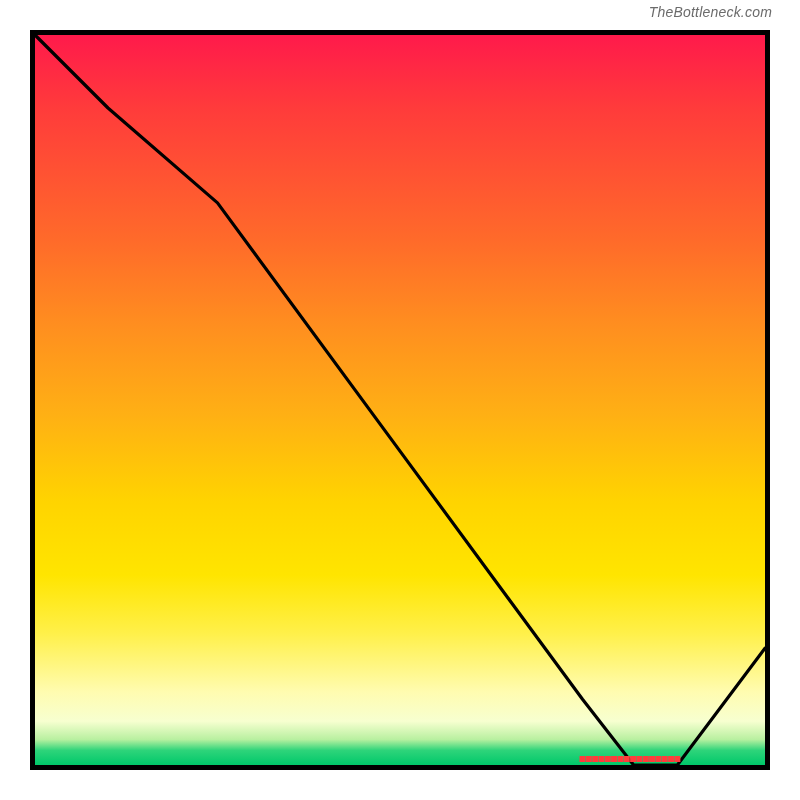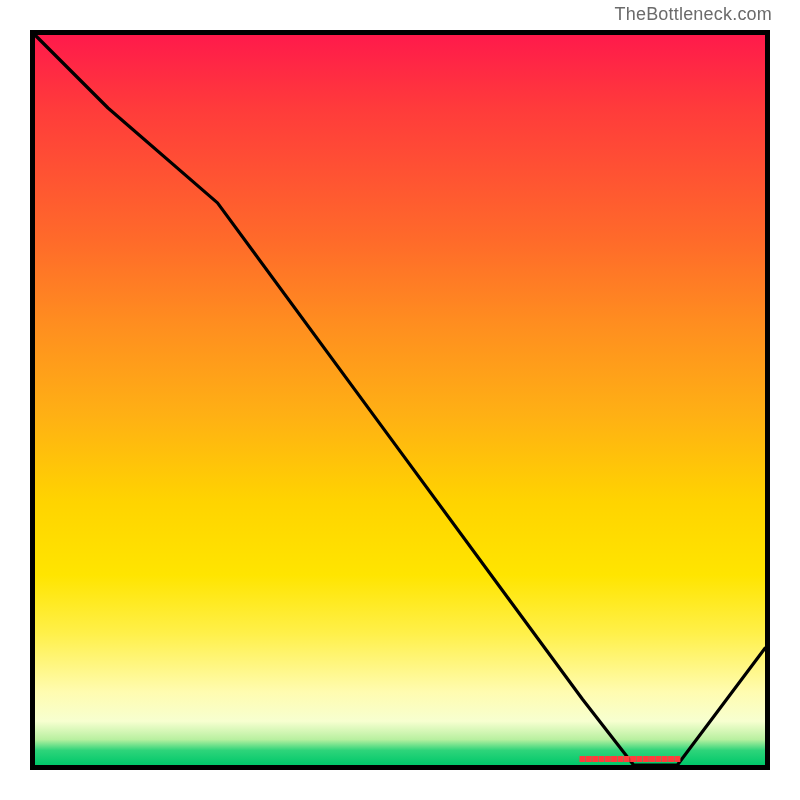--- a/index.html
+++ b/index.html
@@ -51,23 +51,24 @@
     width: 740px;
     height: 740px;
     pointer-events: none;
   }
   
   .watermark {
     position: absolute;
     top: 4px;
     right: 28px;
     color: #6b6b6b;
-    font-size: 18px;
+    font-size: 14px;
     letter-spacing: 0.2px;
     user-select: none;
+    font-style: italic;
   }
 </style>
 </head>
 <body>
 
 <div class="stage">
 
   <div class="watermark">TheBottleneck.com</div>
 
   <div class="plot"></div>

